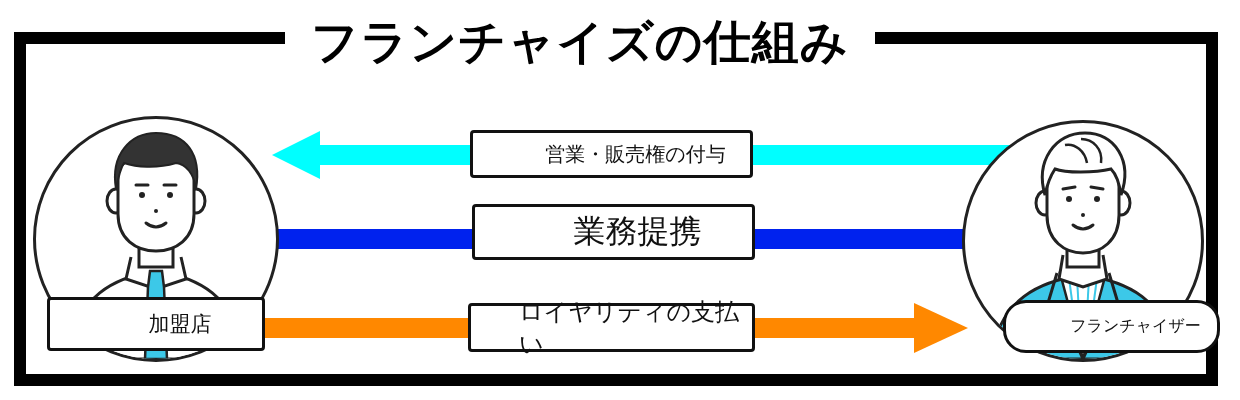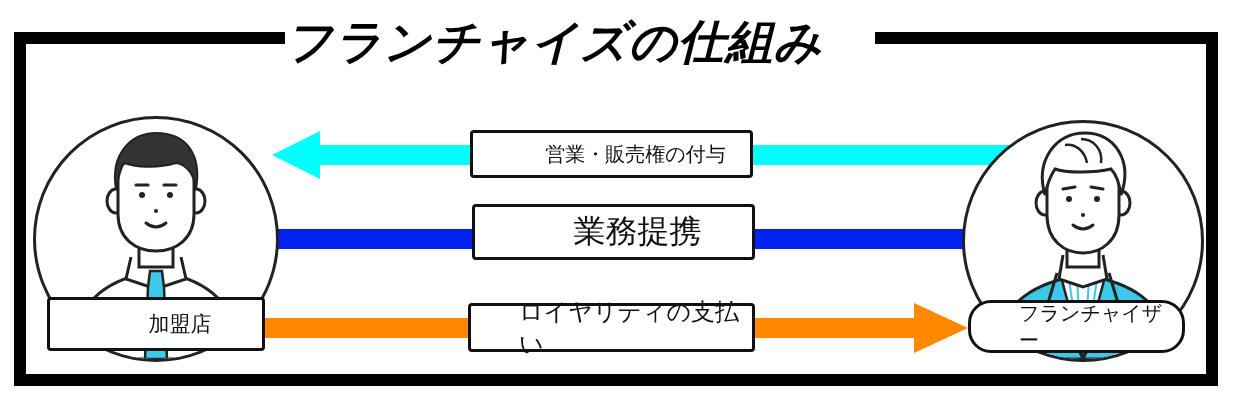--- a/index.html
+++ b/index.html
@@ -1,19 +1,19 @@
 <!DOCTYPE html>
 <html><head>
 <meta charset="utf-8">
 <style>
   html, body { margin:0; padding:0; background:#ffffff; }
   body { width:1240px; height:400px; position:relative; overflow:hidden; font-family:"DejaVu Sans", sans-serif; }
   .frame { position:absolute; left:14px; top:32px; width:1180px; height:330px; border:12px solid #000; }
   .title-gap { position:absolute; left:285px; top:26px; width:590px; height:24px; background:#fff; }
-  .title { position:absolute; left:285px; top:10px; width:590px; height:64px; text-align:left; font-size:47px; font-weight:bold; line-height:64px; color:#000; letter-spacing:1px;font-style:italic; }
+  .title { position:absolute; left:285px; top:10px; width:590px; height:64px; text-align:center; font-size:47px; font-weight:bold; line-height:64px; color:#000; letter-spacing:1px; }
   .circle { position:absolute; border:3px solid #222; border-radius:50%; background:#fff; overflow:hidden; }
   .bar { position:absolute; }
   .label-box { position:absolute; border:3px solid #111; border-radius:4px; background:#fff; box-sizing:border-box; display:flex; align-items:center; justify-content:center; color:#111;padding-left:48px; }
   svg { display:block; }
 </style>
 </head>
 <body>
 
 <div class="frame"></div>
 <div class="title-gap"></div>
@@ -115,15 +115,15 @@
 </div>
 
 <div class="label-box" style="left:468px; top:303px; width:287px; height:49px; font-size:24px;">
   <span>ロイヤリティの支払い</span>
 </div>
 
 <div class="label-box" style="left:47px; top:297px; width:218px; height:54px; font-size:21px;">
   <span>加盟店</span>
 </div>
 
-<div class="label-box" style="left:968px; top:300px; width:217px; height:53px; font-size:20px;border-radius:23px;">
+<div class="label-box" style="left:1003px; top:300px; width:217px; height:53px; font-size:16px;border-radius:23px;">
   <span>フランチャイザー</span>
 </div>
 
 </body></html>

